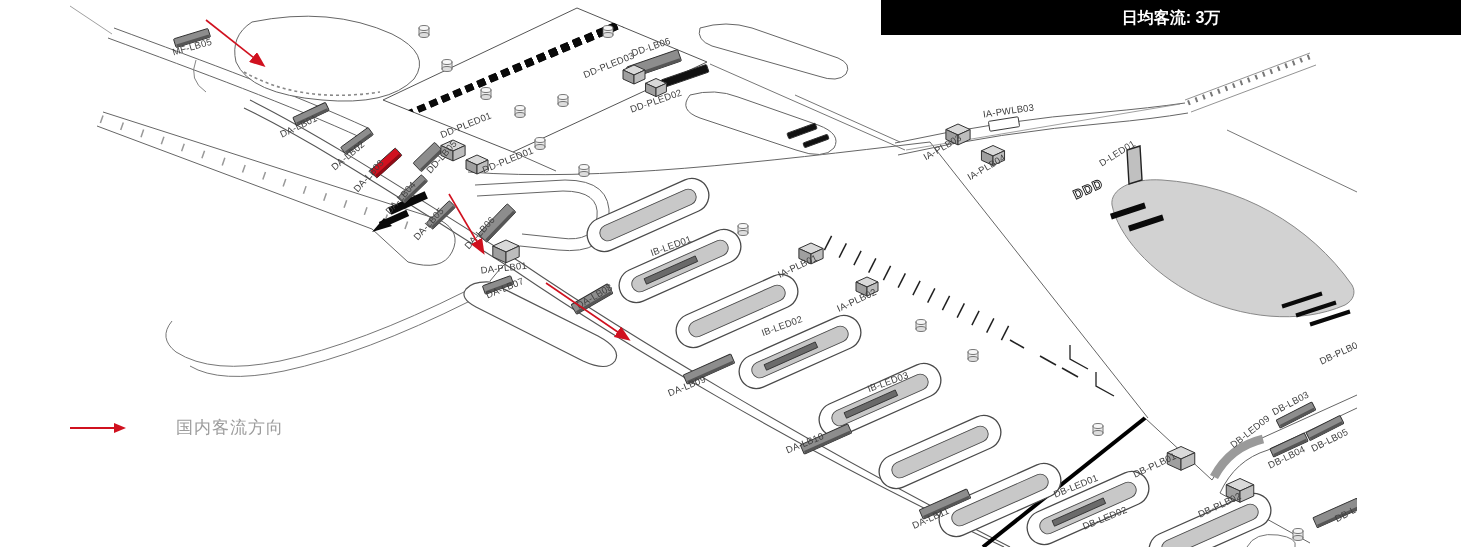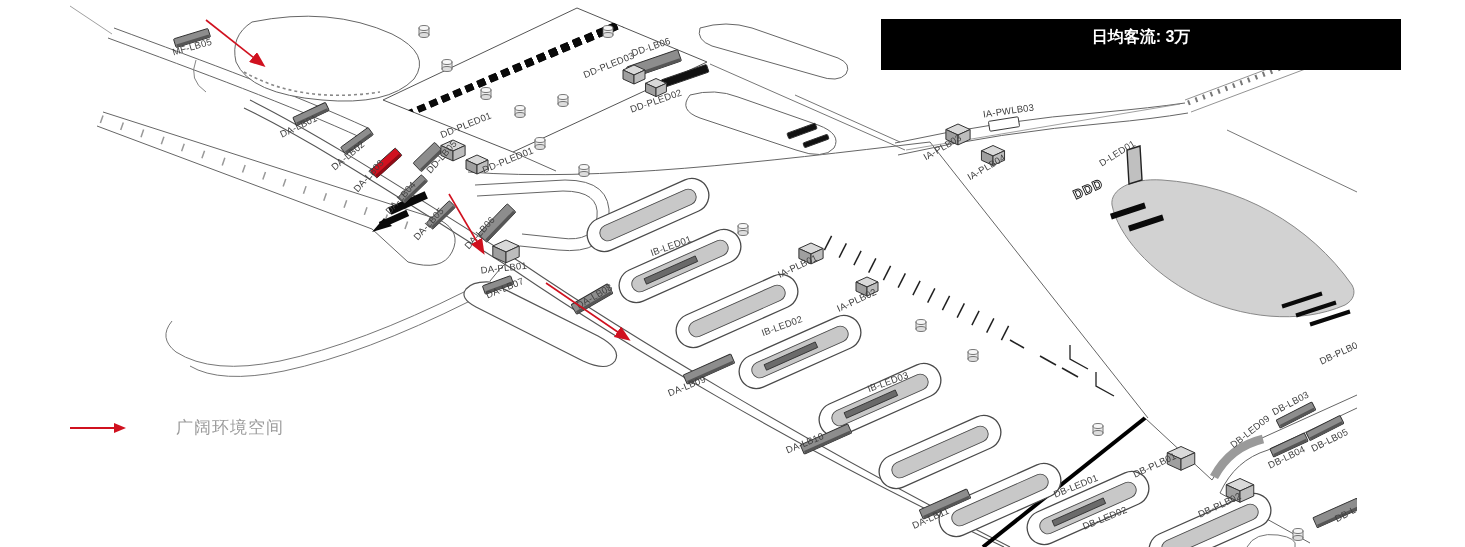--- a/index.html
+++ b/index.html
@@ -1,21 +1,21 @@
 <!DOCTYPE html>
 <html><head>
 <meta charset="utf-8">
 <style>
   html,body{margin:0;padding:0;background:#fff;}
   body{width:1465px;height:547px;position:relative;overflow:hidden;
        font-family:"Liberation Sans",sans-serif;}
   #map{position:absolute;left:0;top:0;width:1465px;height:547px;}
-  .infobox{position:absolute;left:881px;top:0;width:520px;box-sizing:border-box;
+  .infobox{position:absolute;left:881px;top:0;width:580px;box-sizing:border-box;
            background:#000;color:#fff;font-weight:bold;text-align:center;
-           font-size:16px;line-height:1.62;padding:5px 8px 20px;margin-top:19px;}
+           font-size:16px;line-height:1.62;padding:5px 8px 4px;}
   .infobox .l1{font-size:16px;}
   .legend{position:absolute;left:68px;top:416px;}
   .legend .row{display:flex;align-items:center;margin-bottom:26px;}
   .legend .swatch{width:58px;height:36px;display:inline-block;}
   .legend .arrowbox{width:58px;height:14px;display:inline-block;}
   .legend .ltxt{margin-left:50px;font-size:17px;color:#9c9c9c;letter-spacing:1px;}
   text.mlabel{font-size:9.5px;fill:#3f3f3f;letter-spacing:.2px;}
 </style>
 </head>
 <body>
@@ -421,15 +421,15 @@
 </div>
 
 <div class="legend">
   <div class="row">
     <span class="arrowbox">
       <svg width="58" height="14" viewBox="0 0 58 14">
         <line x1="2" y1="7" x2="46" y2="7" stroke="#d0111f" stroke-width="2"></line>
         <polygon points="46,2 58,7 46,12" fill="#d0111f"></polygon>
       </svg>
     </span>
-    <span class="ltxt">广阔环境空间</span>
+    <span class="ltxt">国内客流方向</span>
   </div>
 </div>
 
 </body></html>

